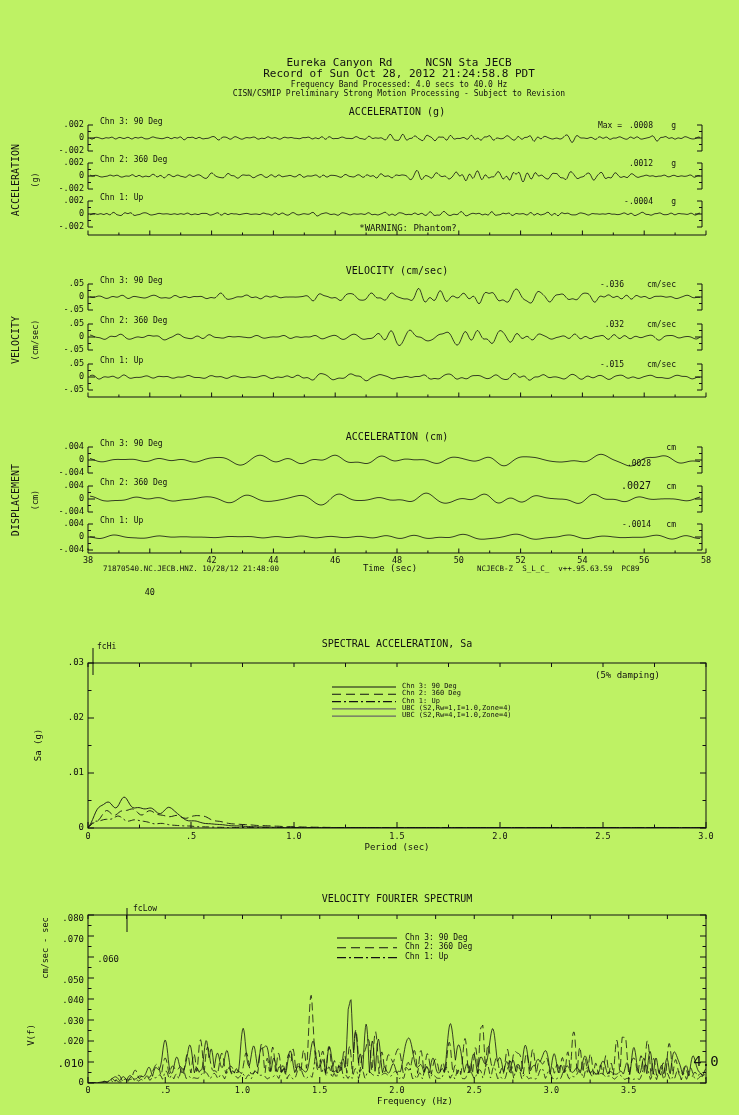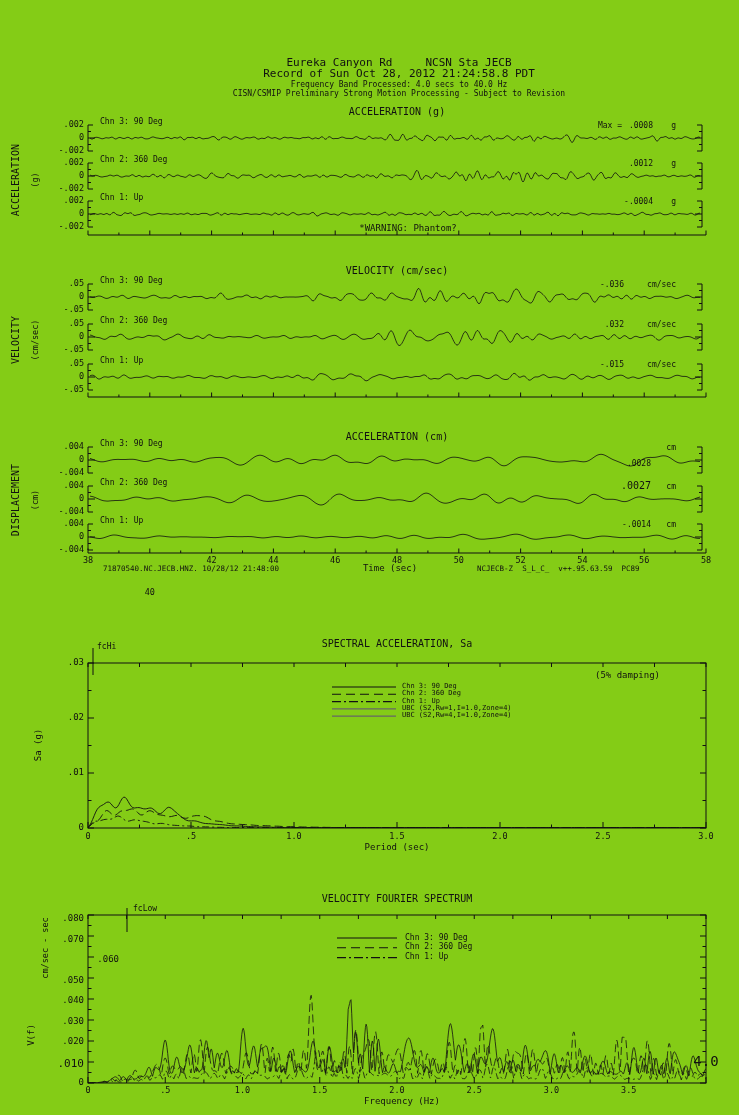--- a/index.html
+++ b/index.html
@@ -1,17 +1,17 @@
 <!DOCTYPE html>
 <html><head>
 <meta charset="utf-8">
 <style>
   *{box-sizing:border-box}
   html,body{margin:0;padding:0;background:#fff}
-  #page{position:relative;width:739px;height:1115px;background:#84cc16;overflow:hidden;
+  #page{position:relative;width:739px;height:1115px;background:#bef264;overflow:hidden;
         font-family:"DejaVu Sans Mono","Liberation Mono",monospace;color:#111}
   #plot-svg{position:absolute;left:0;top:0}
   .lbl{position:absolute;white-space:pre;line-height:1;color:#111;
        font-family:"DejaVu Sans Mono","Liberation Mono",monospace}
   .f11{font-size:11px}.f10{font-size:10px}.f9{font-size:9px}.f85{font-size:8.5px}
   .f8{font-size:8px}.f75{font-size:7.5px}
   .c{transform:translateX(-50%)}
   .rr{transform:translate(-50%,-50%) rotate(-90deg)}
   .ra{text-align:right}
 </style>
@@ -358,21 +358,21 @@
   <div class="lbl f85 rr" style="left:35px;top:500px">(cm)</div>
   <div class="lbl f9 rr" style="left:38px;top:745px">Sa (g)</div>
   <div class="lbl f85 rr" style="left:45px;top:948px">cm/sec - sec</div>
   <div class="lbl f9 rr" style="left:31px;top:1035px">V(f)</div>
 
   <div class="lbl f9 c" style="left:408px;top:224px">*WARNING: Phantom?</div>
   <div class="lbl f9 c" style="left:390px;top:564px">Time (sec)</div>
   <div class="lbl f75" style="left:103px;top:565px">71870540.NC.JECB.HNZ. 10/28/12 21:48:00</div>
   <div class="lbl f75" style="left:477px;top:565px">NCJECB-Z  S_L_C_  v++.95.63.59  PC89</div>
   <div class="lbl f9 c" style="left:397px;top:843px">Period (sec)</div>
-  <div class="lbl f9 c" style="left:402px;top:1097px">Frequency (Hz)</div>
+  <div class="lbl f9 c" style="left:415px;top:1097px">Frequency (Hz)</div>
   <div class="lbl f9 ra" style="right:79px;top:671px">(5% damping)</div>
   <div class="lbl f8" style="left:97px;top:643px">fcHi</div>
   <div class="lbl f8" style="left:133px;top:905px">fcLow</div>
 <div class="lbl" style="font-size: 8.5px; top: 120.3px; right: 655px;">.002</div>
     <div class="lbl" style="font-size: 8.5px; top: 133.3px; right: 655px;">0</div>
     <div class="lbl" style="font-size: 8.5px; top: 146.3px; right: 655px;">-.002</div>
     <div class="lbl" style="font-size: 8px; top: 117.6px; left: 100px;">Chn 3: 90 Deg</div>
     <div class="lbl" style="font-size: 8px; top: 121.6px; right: 117px;">Max =</div>
     <div class="lbl" style="font-size: 8px; top: 121.6px; right: 86px;">.0008</div>
     <div class="lbl" style="font-size: 8px; top: 121.6px; right: 63px;">g</div>

